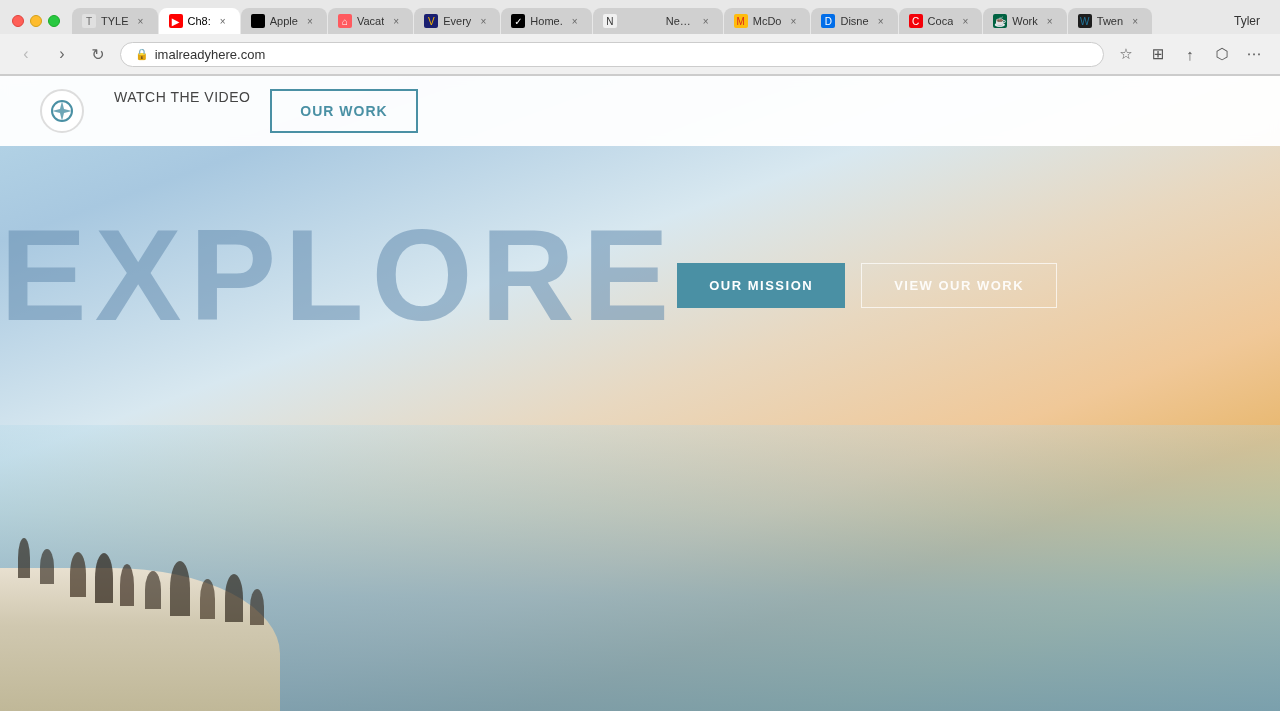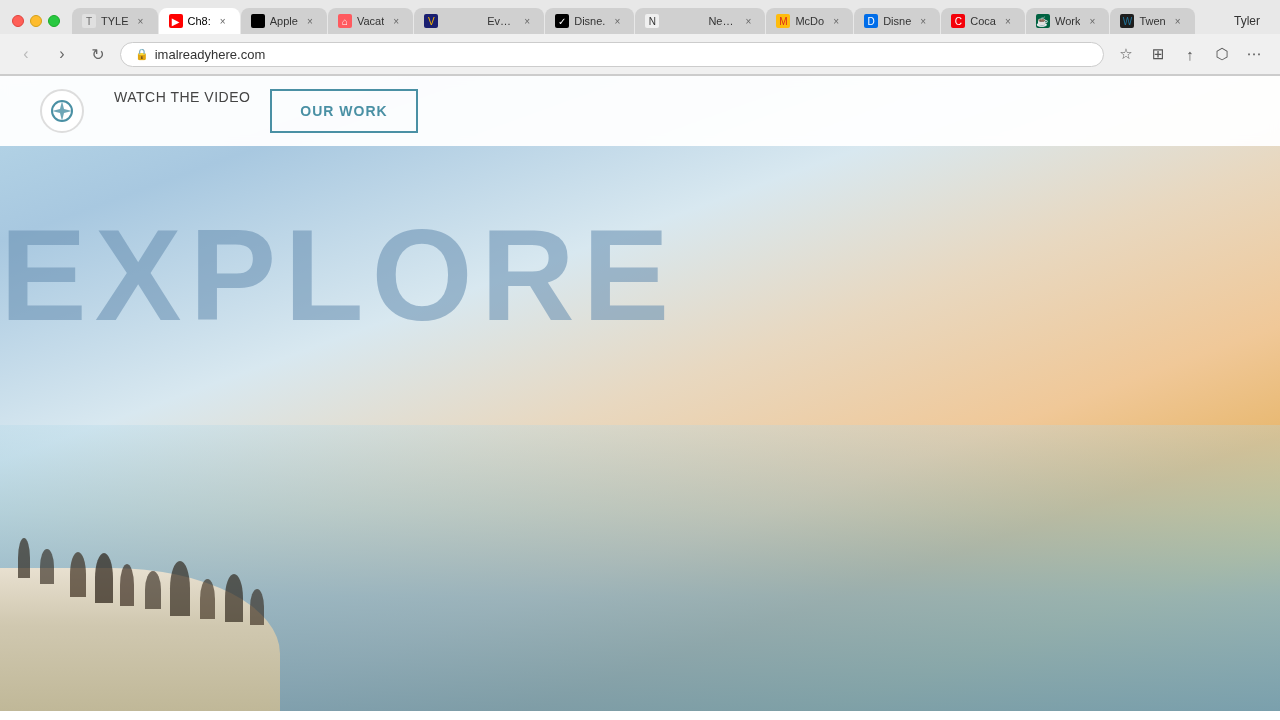--- a/index.html
+++ b/index.html
@@ -384,26 +384,26 @@
           <span style="overflow: hidden; text-overflow: ellipsis; white-space: nowrap; max-width: 70px;">Apple</span>
           <div class="tab-close">×</div>
         </div>
         <div class="tab">
           <div class="tab-favicon fav-airbnb">⌂</div>
           <span style="overflow: hidden; text-overflow: ellipsis; white-space: nowrap; max-width: 70px;">Vacat</span>
           <div class="tab-close">×</div>
         </div>
         <div class="tab">
           <div class="tab-favicon fav-visa">V</div>
-          <span style="overflow: hidden; text-overflow: ellipsis; white-space: nowrap; max-width: 70px; margin-left: 44px;">Every</span>
+          <span style="overflow: hidden; text-overflow: ellipsis; white-space: nowrap; max-width: 70px;">Every</span>
           <div class="tab-close">×</div>
         </div>
         <div class="tab">
           <div class="tab-favicon fav-nike">✓</div>
-          <span style="overflow: hidden; text-overflow: ellipsis; white-space: nowrap; max-width: 70px;">Disne.</span>
+          <span style="overflow: hidden; text-overflow: ellipsis; white-space: nowrap; max-width: 70px;">Home.</span>
           <div class="tab-close">×</div>
         </div>
         <div class="tab">
           <div class="tab-favicon fav-newt">N</div>
           <span style="overflow: hidden; text-overflow: ellipsis; white-space: nowrap; max-width: 70px; margin-left: 44px;">New (</span>
           <div class="tab-close">×</div>
         </div>
         <div class="tab">
           <div class="tab-favicon fav-mcd">M</div>
           <span style="overflow: hidden; text-overflow: ellipsis; white-space: nowrap; max-width: 70px;">McDo</span>
@@ -484,14 +484,18 @@
 
 
     <div class="nav-actions">
       <span class="watch-video-btn">WATCH THE VIDEO</span>
       <button class="our-work-btn">OUR WORK</button>
     </div>
   </div>
 
   <div class="hero-content">
     <div class="explore-text">EXPLORE</div>
+    <div class="hero-buttons">
+      <button class="mission-btn">OUR MISSION</button>
+      <button class="view-work-btn">VIEW OUR WORK</button>
+    </div>
   </div>
 </div>
 
 </body></html>

